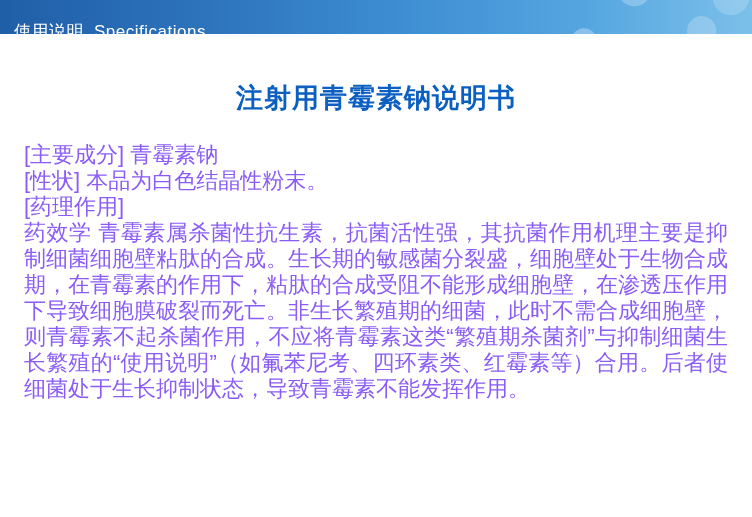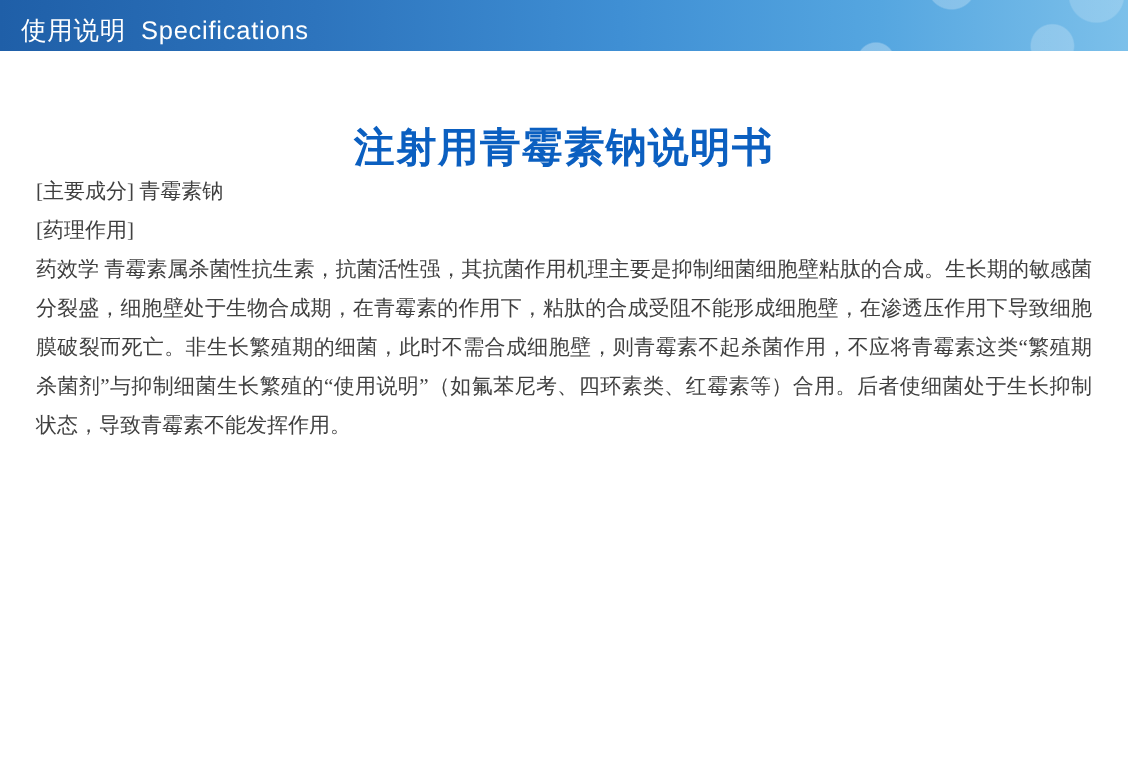--- a/index.html
+++ b/index.html
@@ -38,48 +38,48 @@
     background:
       radial-gradient(circle at 60% 120%, rgba(255,255,255,0.30) 0 12px, rgba(255,255,255,0) 13px),
       radial-gradient(circle at 72% -30%, rgba(255,255,255,0.25) 0 16px, rgba(255,255,255,0) 17px),
       radial-gradient(circle at 88% 90%, rgba(255,255,255,0.22) 0 14px, rgba(255,255,255,0) 15px),
       radial-gradient(circle at 95% -10%, rgba(255,255,255,0.18) 0 18px, rgba(255,255,255,0) 19px);
     pointer-events: none;
   }
   .header-title {
     position: absolute;
     left: 14px;
-    top: 4px;
+    top: 15px;
     line-height: 34px;
     color: #ffffff;
     font-size: 17px;
     letter-spacing: 0.5px;
     white-space: nowrap;
   }
   .header-title .en {
     margin-left: 10px;
   }
   
   .content {
     padding: 0 24px;
     box-sizing: border-box;
   }
   .doc-title {
     text-align: center;
     color: #0b5fc0;
     font-size: 27px;
     font-weight: bold;
     margin-top: 46px;
+    margin-bottom: 26px;
     letter-spacing: 1px;
   }
   .body-text {
-    color: #404040;
-    font-size: 14px;
+    color: #8b5cf6;
+    font-size: 22px;
     line-height: 26px;
-    font-family: Liberation Serif, serif;
   }
   .para {
     margin: 0;
     text-align: justify;
   }
   .para + .para {
     margin-top: 0px;
   }
   .label {
     white-space: nowrap;
@@ -100,20 +100,24 @@
 
     <div class="doc-title">注射用青霉素钠说明书</div>
 
     <div class="body-text">
 
       <p class="para">
         <span class="label">[主要成分]</span>
         <span>青霉素钠</span>
       </p>
 
+      <p class="para">
+        <span class="label">[性状]</span>
+        <span>本品为白色结晶性粉末。</span>
+      </p>
 
       <p class="para">
         <span class="label">[药理作用]</span>
       </p>
 
       <p class="para">药效学  青霉素属杀菌性抗生素，抗菌活性强，其抗菌作用机理主要是抑制细菌细胞壁粘肽的合成。生长期的敏感菌分裂盛，细胞壁处于生物合成期，在青霉素的作用下，粘肽的合成受阻不能形成细胞壁，在渗透压作用下导致细胞膜破裂而死亡。非生长繁殖期的细菌，此时不需合成细胞壁，则青霉素不起杀菌作用，不应将青霉素这类“繁殖期杀菌剂”与抑制细菌生长繁殖的“使用说明”（如氟苯尼考、四环素类、红霉素等）合用。后者使细菌处于生长抑制状态，导致青霉素不能发挥作用。</p>
 
 
     </div>
   </div>

